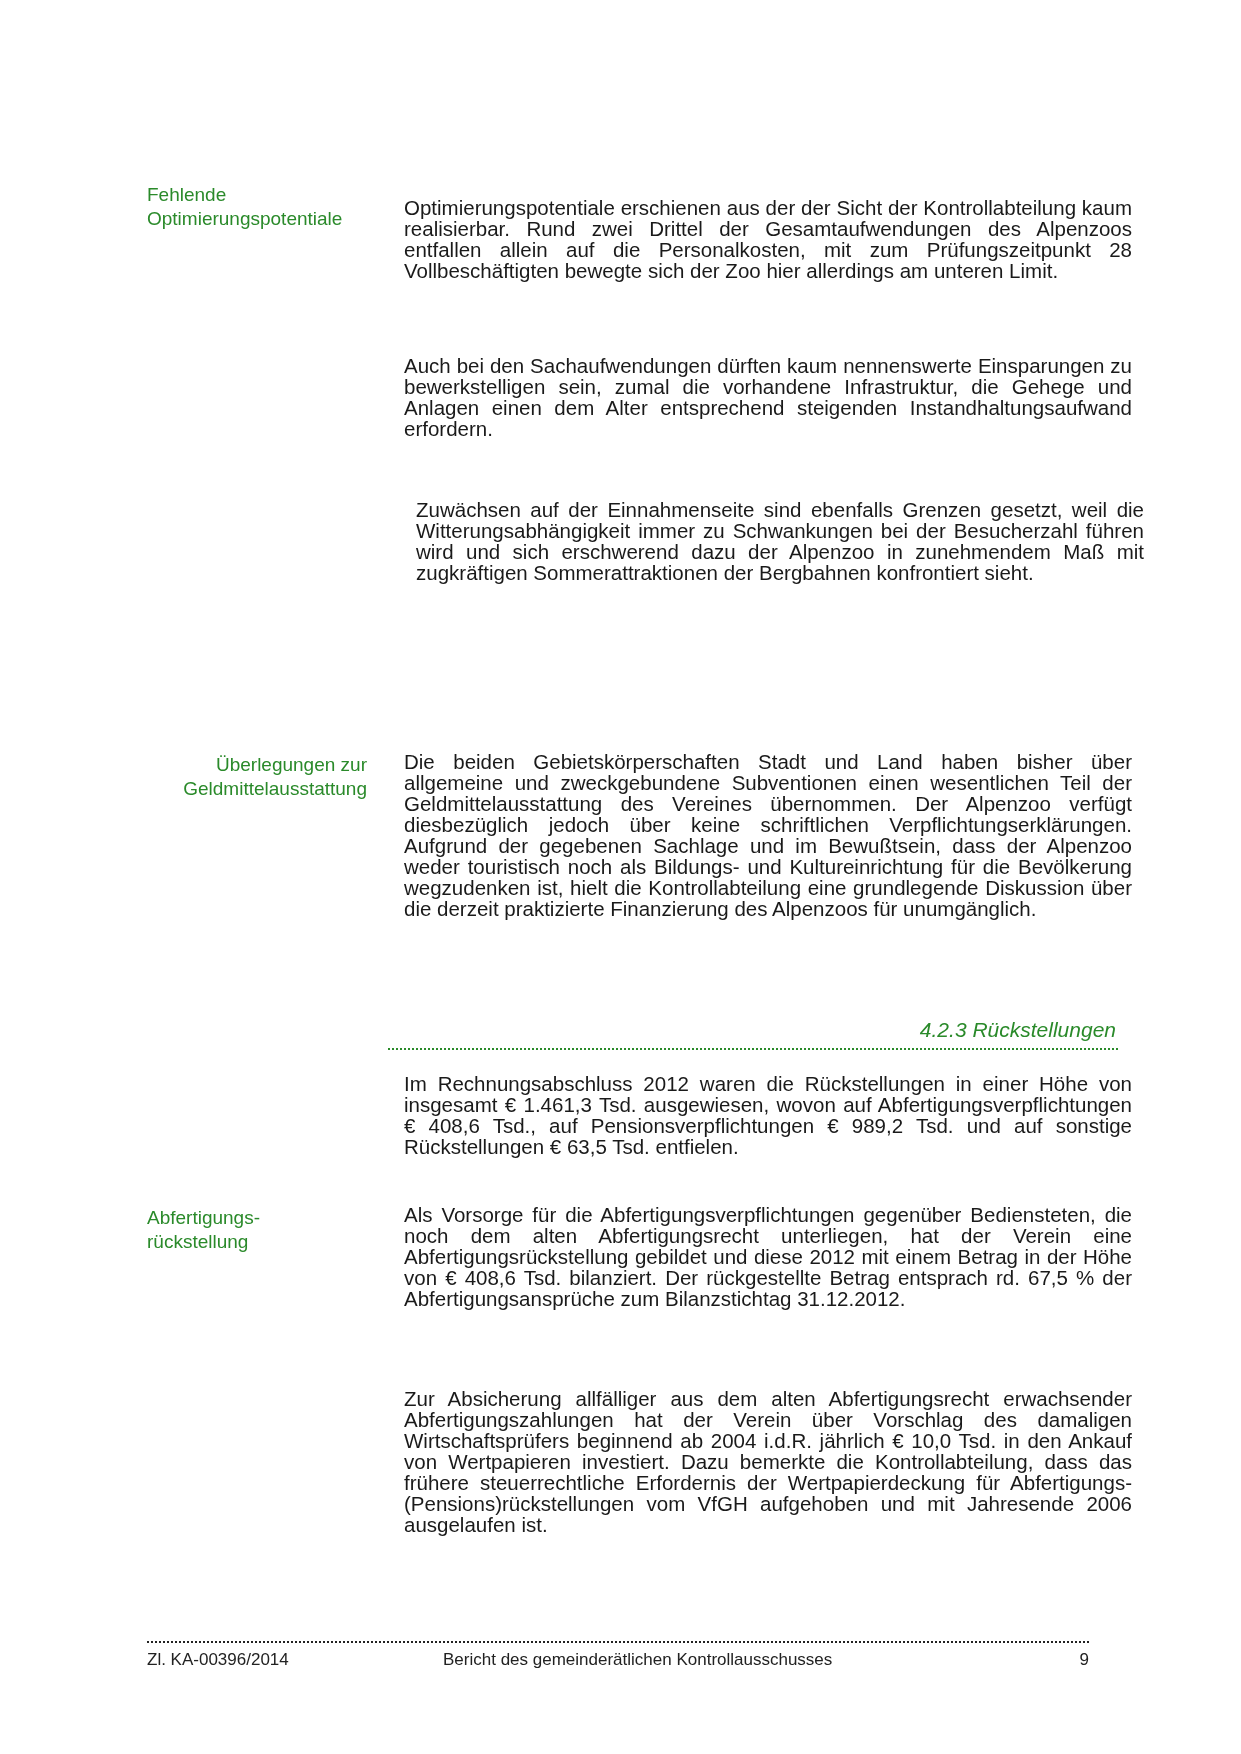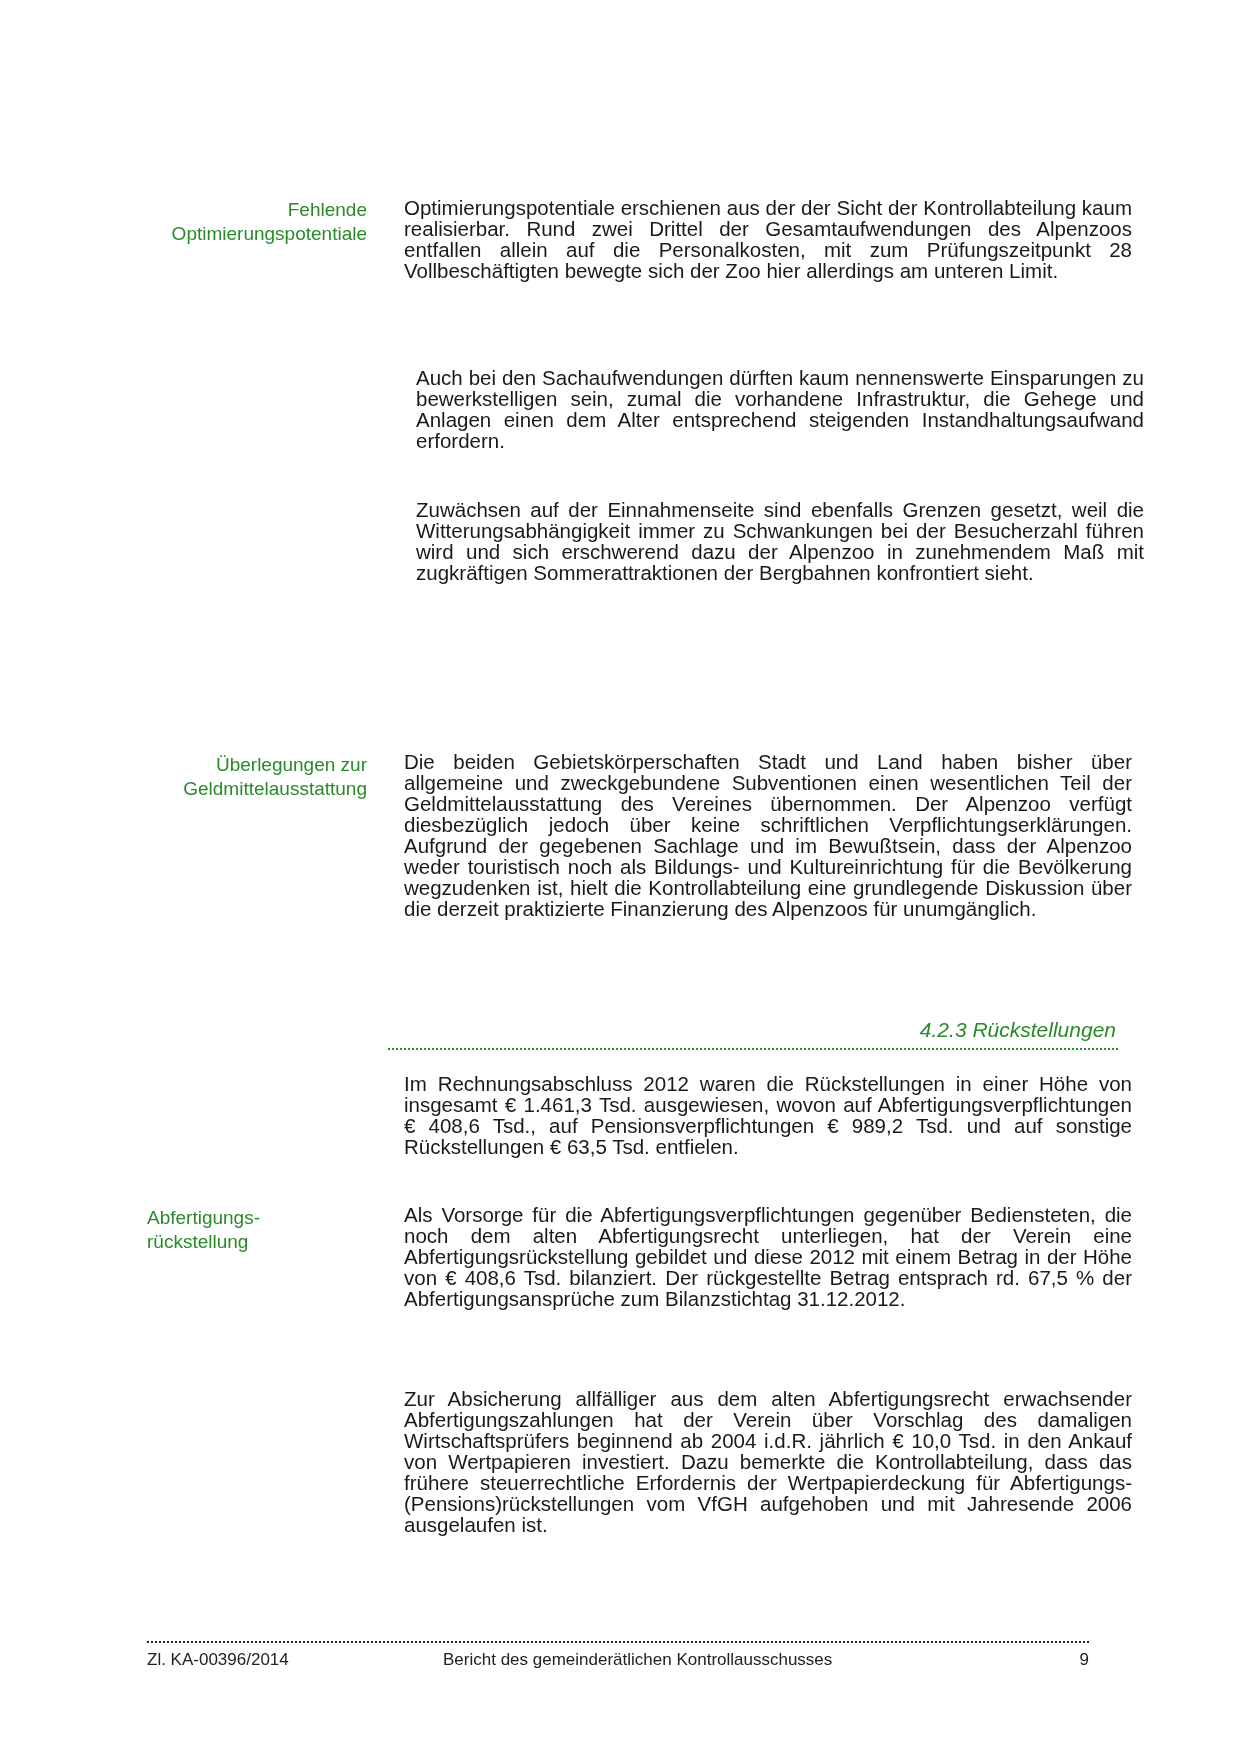--- a/index.html
+++ b/index.html
@@ -21,26 +21,26 @@
             line-height: 20px; color: #222; }
   .footer .f-left { position: absolute; left: 0; }
   .footer .f-center { position: absolute; left: 296px; }
   .footer .f-right { position: absolute; right: 0; }
 </style>
 </head>
 <body>
 
 <div class="page">
 
-  <div class="side" style="top:198px;text-align:right;">
+  <div class="side" style="top:183px;">
     <span>Fehlende</span>
     <span>Optimierungspotentiale</span>
   </div>
   <p class="para" style="top:197px;margin:0;">Optimierungspotentiale erschienen aus der der Sicht der Kontrollabteilung kaum realisierbar. Rund zwei Drittel der Gesamtaufwendungen des Alpenzoos entfallen allein auf die Personalkosten, mit zum Prüfungszeitpunkt 28 Vollbeschäftigten bewegte sich der Zoo hier allerdings am unteren Limit.</p>
-  <p class="para" style="top:355px;margin:12px;">Auch bei den Sachaufwendungen dürften kaum nennenswerte Einsparungen zu bewerkstelligen sein, zumal die vorhandene Infrastruktur, die Gehege und Anlagen einen dem Alter entsprechend steigenden Instandhaltungsaufwand erfordern.</p>
+  <p class="para" style="top:355px;margin:0;">Auch bei den Sachaufwendungen dürften kaum nennenswerte Einsparungen zu bewerkstelligen sein, zumal die vorhandene Infrastruktur, die Gehege und Anlagen einen dem Alter entsprechend steigenden Instandhaltungsaufwand erfordern.</p>
   <p class="para" style="top:487px;margin:12px;">Zuwächsen auf der Einnahmenseite sind ebenfalls Grenzen gesetzt, weil die Witterungsabhängigkeit immer zu Schwankungen bei der Besucherzahl führen wird und sich erschwerend dazu der Alpenzoo in zunehmendem Maß mit zugkräftigen Sommerattraktionen der Bergbahnen konfrontiert sieht.</p>
 
   <div class="side" style="top:753px;text-align:right;">
     <span>Überlegungen zur</span>
     <span>Geldmittelausstattung</span>
   </div>
   <p class="para" style="top:751px;margin:0;">Die beiden Gebietskörperschaften Stadt und Land haben bisher über allgemeine und zweckgebundene Subventionen einen wesentlichen Teil der Geldmittelausstattung des Vereines übernommen. Der Alpenzoo verfügt diesbezüglich jedoch über keine schriftlichen Verpflichtungserklärungen. Aufgrund der gegebenen Sachlage und im Bewußtsein, dass der Alpenzoo weder touristisch noch als Bildungs- und Kultureinrichtung für die Bevölkerung wegzudenken ist, hielt die Kontrollabteilung eine grundlegende Diskussion über die derzeit praktizierte Finanzierung des Alpenzoos für unumgänglich.</p>
 
   <div class="heading" style="top:1017px;">4.2.3  Rückstellungen</div>
   <div class="heading-rule" style="top:1048px;"></div>

